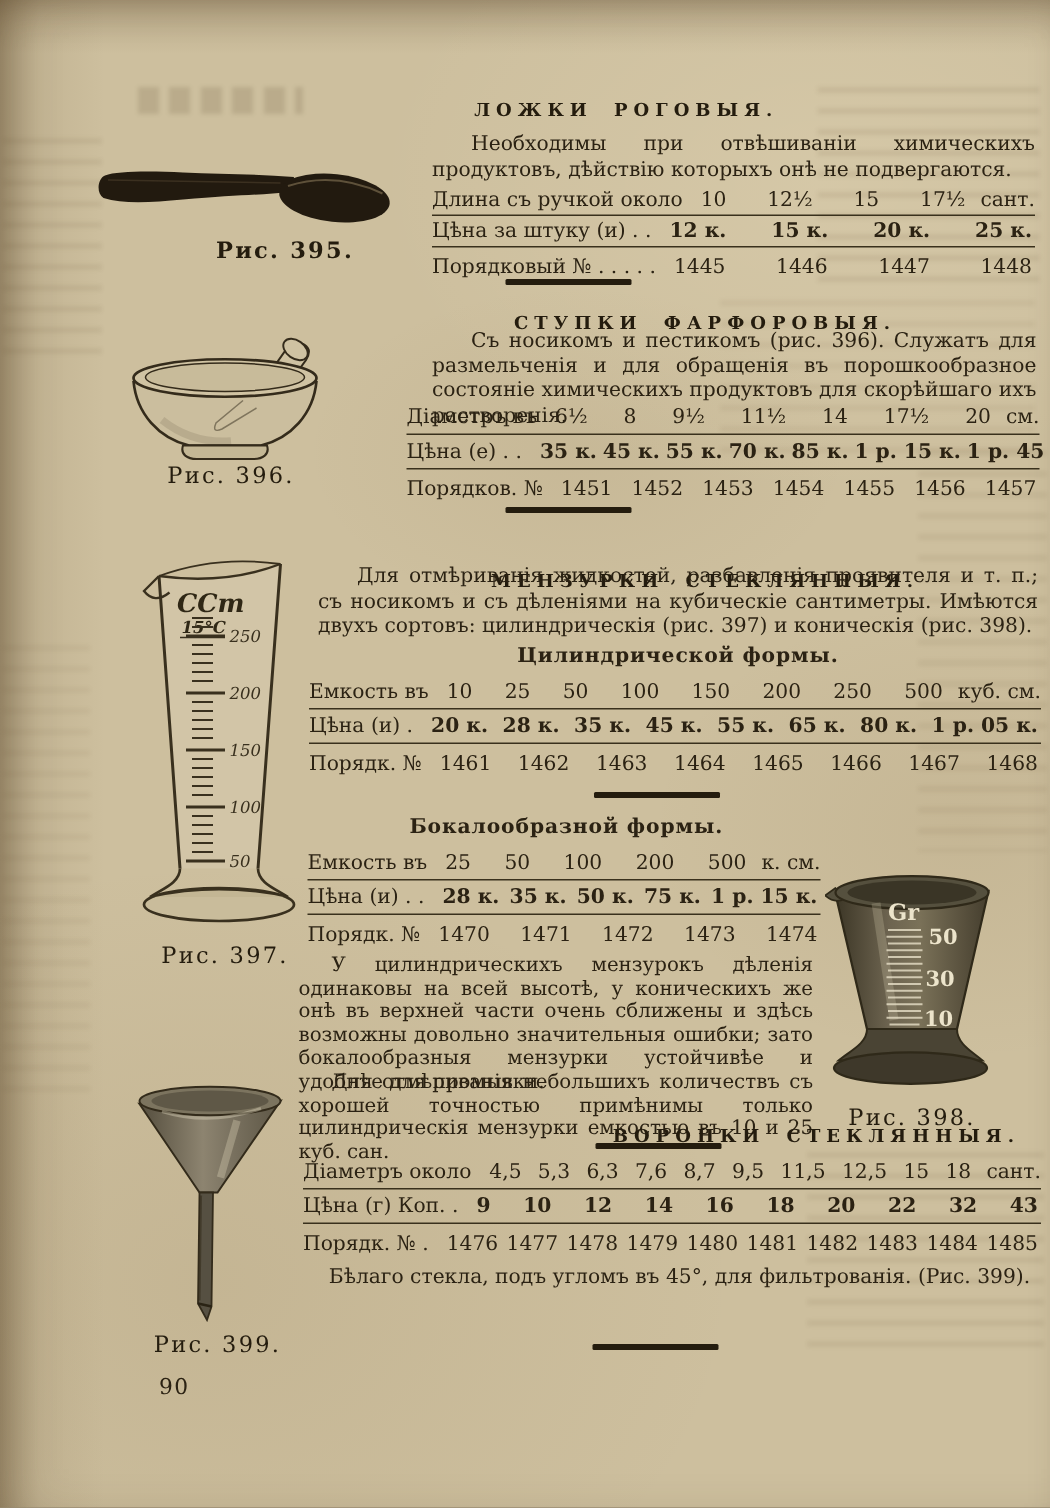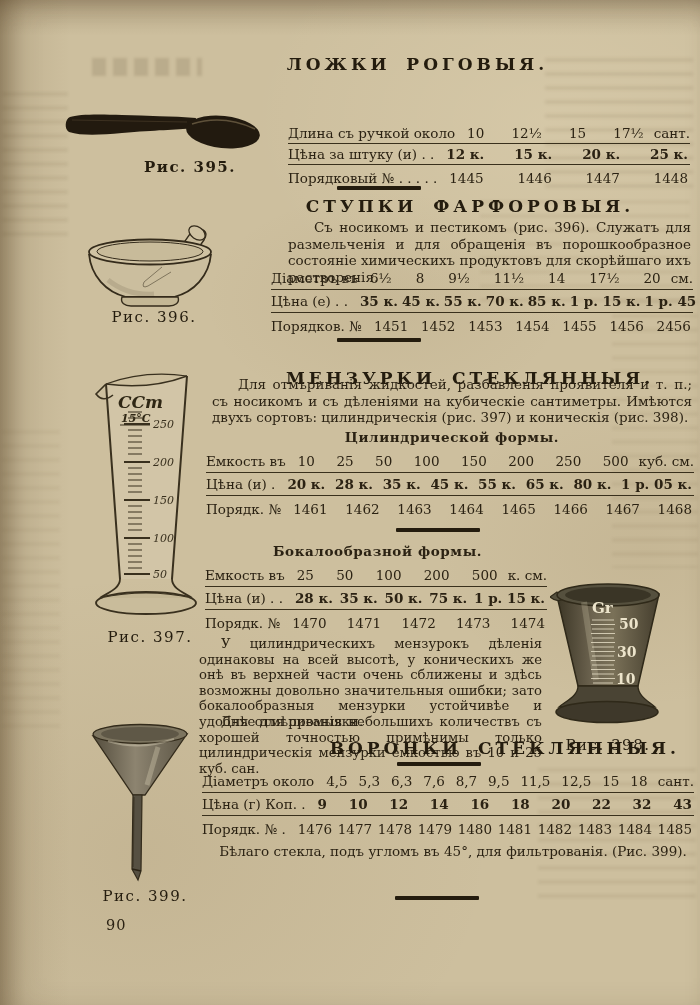--- a/index.html
+++ b/index.html
@@ -13,21 +13,21 @@
       radial-gradient(ellipse 300px 220px at 92% 55%, rgba(120,95,55,.09), transparent 70%),
       radial-gradient(ellipse 260px 160px at 55% 30%, rgba(120,95,55,.07), transparent 70%),
       linear-gradient(90deg, rgba(86,64,34,.26), rgba(86,64,34,.08) 26px, rgba(86,64,34,0) 70px),
       linear-gradient(180deg, rgba(86,64,34,.18), rgba(86,64,34,0) 36px),
       #cdbf9e;
     box-shadow:inset 20px 0 40px -22px rgba(70,50,25,.45), inset 0 14px 28px -16px rgba(70,50,25,.4);
   }
   .ghost{position:absolute;pointer-events:none;filter:blur(1.5px);}
   .g-bold{background:repeating-linear-gradient(90deg, rgba(80,62,35,.30) 0 14px, transparent 14px 21px);opacity:.5;height:18px;}
   .g-lines{background:repeating-linear-gradient(180deg, rgba(95,76,45,.20) 0 4px, transparent 4px 14px);}
-  .title{position:absolute;font-weight:bold;font-size:17px;letter-spacing:4px;word-spacing:6px;text-align:center;color:#241c0e;white-space:nowrap;}
+  .title{position:absolute;font-weight:bold;font-size:12px;letter-spacing:4px;word-spacing:6px;text-align:center;color:#241c0e;white-space:nowrap;margin-top:12px;}
   .intro{position:absolute;font-size:13.5px;line-height:16.5px;text-align:justify;text-indent:26px;}
   .note{position:absolute;font-size:13.2px;line-height:15.6px;text-align:justify;text-indent:22px;}
   .sub{position:absolute;font-weight:bold;font-size:13.5px;text-align:center;letter-spacing:.6px;}
   .caption{position:absolute;font-size:15px;letter-spacing:1.5px;text-align:center;color:#241c0e;}
   .bar{position:absolute;width:84px;height:3.5px;background:#241c0e;border-radius:1px;}
   .tbl{position:absolute;}
   .trow{display:flex;align-items:baseline;font-size:13.5px;padding:3px 0 3px;}
   .trow.ruled{border-bottom:1.4px solid #39301c;}
   .tb1 .trow{padding:2px 0;}
   .tlabel{white-space:nowrap;margin-right:10px;}
@@ -47,20 +47,21 @@
 
   <div class="ghost g-bold" style="left:92px;top:58px;width:110px;"></div>
   <div class="ghost g-lines" style="left:545px;top:58px;width:148px;height:135px;opacity:.5;"></div>
   <div class="ghost g-lines" style="left:2px;top:92px;width:66px;height:150px;opacity:.45;"></div>
   <div class="ghost g-lines" style="left:480px;top:200px;width:210px;height:105px;opacity:.35;"></div>
   <div class="ghost g-lines" style="left:612px;top:300px;width:86px;height:268px;opacity:.4;"></div>
   <div class="ghost g-lines" style="left:2px;top:430px;width:58px;height:300px;opacity:.3;"></div>
   <div class="ghost g-lines" style="left:538px;top:768px;width:158px;height:130px;opacity:.45;"></div>
 
   <div class="title" style="top:54px;left:230px;width:375px;">ЛОЖКИ РОГОВЫЯ.</div>
+  <div class="intro" style="top:88px;left:288px;width:402px;">Необходимы при отвѣшиваніи химическихъ продуктовъ, дѣйствію которыхъ онѣ не подвергаются.</div>
 
   <svg class="fig" style="top:102px;left:62px;" width="200" height="52" viewBox="0 0 200 52">
     <path d="M8,15 C3,17 2,27 7,30 C20,34 38,33 60,31 C95,28 112,28 132,26 L134,16 C110,14 85,14 60,13 C38,12 16,12 8,15 Z" fill="#221a0f"></path>
     <path d="M128,16 L152,20 L152,38 L128,28 Z" fill="#221a0f"></path>
     <ellipse cx="161" cy="30" rx="37" ry="16" fill="#221a0f" transform="rotate(6 161 30)"></ellipse>
     <path d="M130,22 Q161,12 193,27" stroke="#6e5f45" stroke-width="1.4" fill="none" opacity=".8"></path>
     <path d="M10,18 L125,20" stroke="#5a4c35" stroke-width="1" opacity=".45" fill="none"></path>
   </svg>
   <div class="caption" style="top:158px;left:130px;width:120px;font-weight:bold;">Рис. 395.</div>
 
@@ -139,21 +140,21 @@
     </div>
     <div class="trow order">
       <span class="tlabel">Порядков. №</span>
       <span class="tcells">
           <span class="cell">1451</span>
           <span class="cell">1452</span>
           <span class="cell">1453</span>
           <span class="cell">1454</span>
           <span class="cell">1455</span>
           <span class="cell">1456</span>
-          <span class="cell">2456</span>
+          <span class="cell">1457</span>
         </span>
     </div>
   </div>
   <div class="bar" style="top:338px;left:337px;"></div>
 
   <div class="title" style="top:368px;left:260px;width:420px;">МЕНЗУРКИ СТЕКЛЯННЫЯ.</div>
   <div class="intro" style="top:376px;left:212px;width:480px;">Для отмѣриванія жидкостей, разбавленія проявителя и т. п.; съ носикомъ и съ дѣленіями на кубическіе сантиметры. Имѣются двухъ сортовъ: цилиндрическія (рис. 397) и коническія (рис. 398).</div>
   <div class="sub" style="top:429px;left:212px;width:480px;">Цилиндрической формы.</div>
 
   <svg class="fig" style="top:366px;left:90px;" width="112" height="256" viewBox="0 0 112 256">

